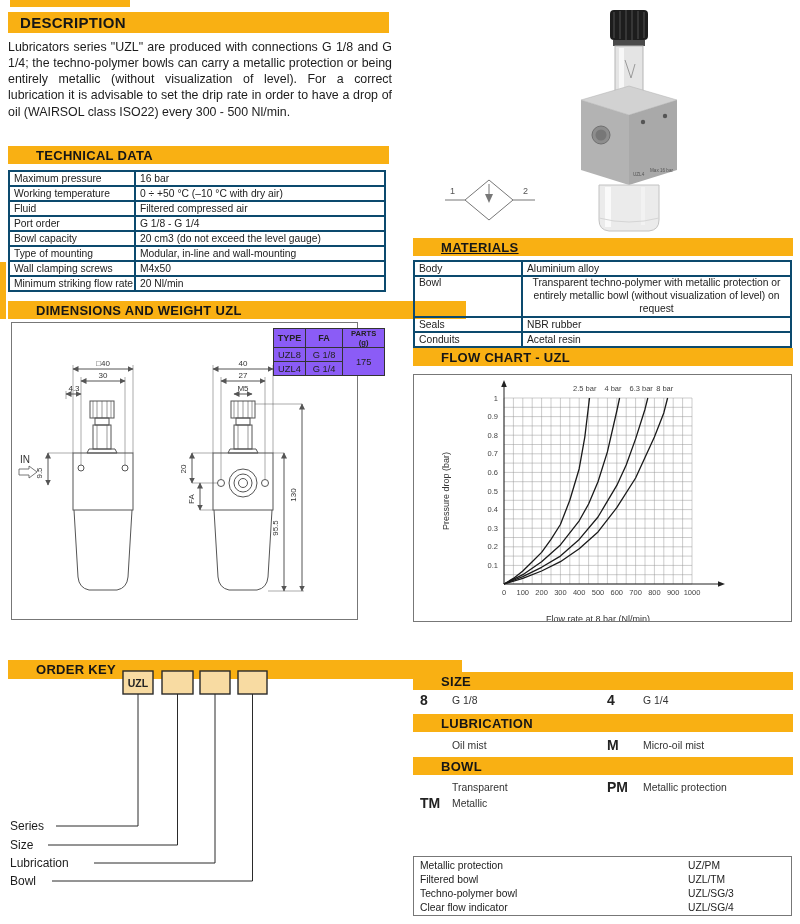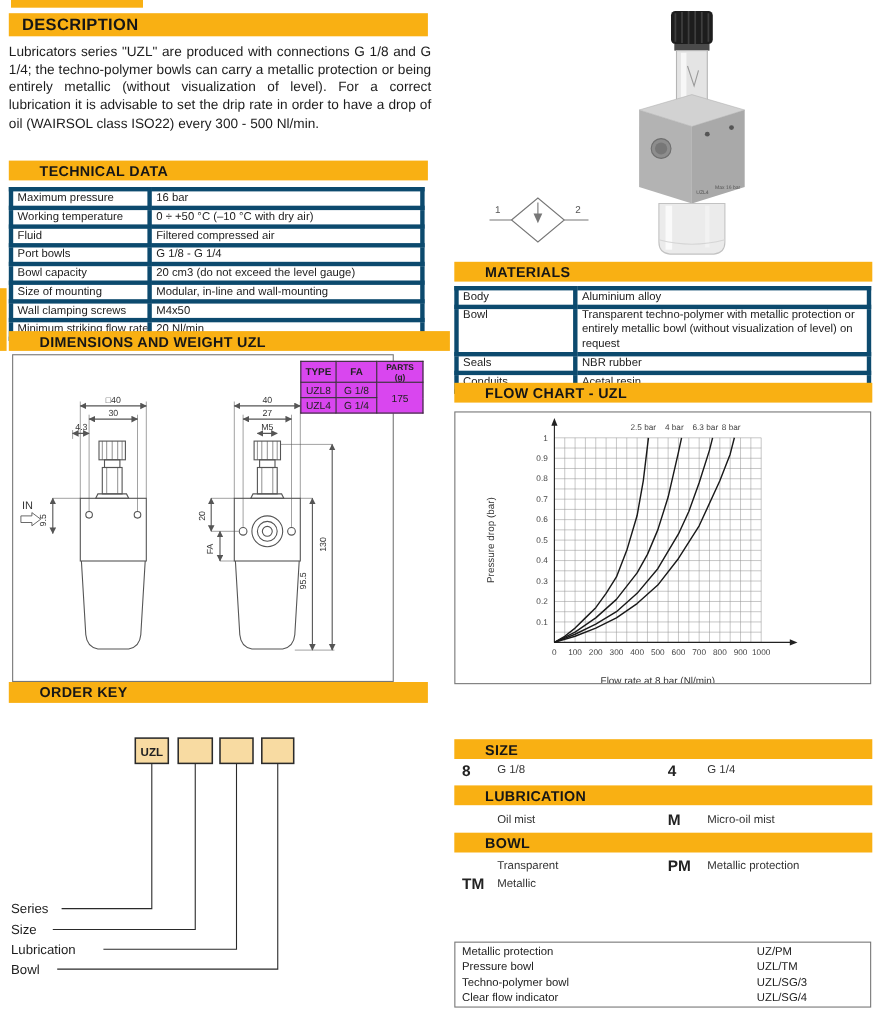--- a/index.html
+++ b/index.html
@@ -5,24 +5,24 @@
   html,body{margin:0;padding:0;background:#fff;}
   .page{position:relative;width:800px;height:924px;background:#fff;overflow:hidden;
         font-family:"Liberation Sans",sans-serif;color:#222;}
   .bar{position:absolute;background:var(--accent,#F9B013);color:#161616;font-weight:bold;
        display:flex;align-items:center;padding-left:12px;box-sizing:border-box;letter-spacing:.3px;}
   .bar.big{font-size:15px;text-align:right;}
   .bar.std{font-size:13px;padding-left:28px;}
   .abs{position:absolute;box-sizing:border-box;}
   .para{font-size:12.4px;line-height:1.3;text-align:justify;color:#1c1c1c;}
   table.dt{border-collapse:collapse;width:100%;table-layout:fixed;}
-  table.dt td{border:4px solid #0c4a6e;font-size:10.3px;color:#222;padding:0 4px;height:13px;
+  table.dt td{border:2px solid #0c4a6e;font-size:10.3px;color:#222;padding:0 4px;height:13px;
               overflow:hidden;white-space:nowrap;}
-  table.dt td.wrap{white-space:normal;line-height:1.25;}
-  table.tt{border-collapse:collapse;background:#d946ef;}
+  table.dt td.wrap{white-space:normal;line-height:1.25;text-align:center;}
+  table.tt{border-collapse:collapse;background:#8b5cf6;}
   table.tt td,table.tt th{border:1px solid #333;font-size:9.3px;padding:0 2px;text-align:center;height:13px;color:#222;}
   table.tt th{font-weight:bold;font-size:9px;}
   .framebox{border:1px solid #777;background:#fff;}
   .coderow{position:absolute;height:17px;}
   .code{position:absolute;font-size:14px;font-weight:bold;color:#222;top:0;}
   .codelbl{position:absolute;font-size:10.4px;color:#333;top:3px;}
   .sp-row{display:flex;font-size:10.3px;color:#222;line-height:14px;}
   .sp-name{width:268px;padding-left:6px;}
   .edge-tab{position:absolute;left:0;width:6px;background:var(--accent,#F9B013);}
   .top-frag{position:absolute;left:10px;top:0;width:120px;height:7px;background:var(--accent,#F9B013);}
@@ -57,44 +57,44 @@
           </tr>
       <tr>
             <td>Working temperature</td>
             <td>0 ÷ +50 °C (–10 °C with dry air)</td>
           </tr>
       <tr>
             <td>Fluid</td>
             <td>Filtered compressed air</td>
           </tr>
       <tr>
-            <td>Port bowls</td>
+            <td>Port order</td>
             <td>G 1/8 - G 1/4</td>
           </tr>
       <tr>
             <td>Bowl capacity</td>
             <td>20 cm3 (do not exceed the level gauge)</td>
           </tr>
       <tr>
-            <td>Size of mounting</td>
+            <td>Type of mounting</td>
             <td>Modular, in-line and wall-mounting</td>
           </tr>
       <tr>
             <td>Wall clamping screws</td>
             <td>M4x50</td>
           </tr>
       <tr>
             <td>Minimum striking flow rate</td>
             <td>20 Nl/min</td>
           </tr>
     </tbody>
       </table>
   </div>
 
-  <div class="bar std" style="left:8px;top:301px;width:401px;height:18px;">DIMENSIONS AND WEIGHT UZL</div>
+  <div class="bar std" style="left:8px;top:301px;width:458px;height:18px;">DIMENSIONS AND WEIGHT UZL</div>
   <div class="abs framebox" style="left:11px;top:322px;width:347px;height:298px;">
     <svg width="375" height="298" viewBox="0 0 375 298">
       <defs>
         <marker id="ar" markerWidth="7" markerHeight="7" refX="5.5" refY="3" orient="auto-start-reverse">
           <path d="M0,0 L6,3 L0,6 z" fill="#555"></path>
         </marker>
       </defs>
       <g stroke="#555" stroke-width="1" fill="none">
 
         <rect x="78" y="78" width="24" height="17"></rect>
@@ -213,21 +213,21 @@
       <line x1="2" y1="30" x2="22" y2="30"></line>
       <polygon points="22,30 46,10 70,30 46,50"></polygon>
       <line x1="70" y1="30" x2="92" y2="30"></line>
       <line x1="46" y1="14" x2="46" y2="25"></line>
     </g>
     <polygon points="42,24 50,24 46,33" fill="#777"></polygon>
     <text x="7" y="24" font-size="9" fill="#555">1</text>
     <text x="80" y="24" font-size="9" fill="#555">2</text>
   </svg>
 
-  <div class="bar std" style="left:413px;top:238px;width:380px;height:18px;">MATERIALS</div>
+  <div class="bar std" style="left:413px;top:238px;width:380px;height:18px;text-decoration:underline;">MATERIALS</div>
   <div class="abs" style="left:413px;top:260px;width:379px;">
     <table class="dt">
       <colgroup>
           <col style="width:108px">
           <col>
         </colgroup>
       <tbody>
           <tr>
             <td>Body</td>
             <td>Aluminium alloy</td>
@@ -324,21 +324,21 @@
         <text x="199.0" y="16" text-anchor="middle" class="tick">4 bar</text>
         <polyline fill="none" stroke="#1a1a1a" stroke-width="1.3" stroke-linejoin="round" points="90.0,209.0 108.8,201.6 127.6,192.3 146.4,181.1 165.2,164.4 184.0,142.0 202.8,110.4 212.2,90.0 221.6,63.9 231.0,34.2 233.8,23.0"></polyline>
         <text x="227.2" y="16" text-anchor="middle" class="tick">6.3 bar</text>
         <polyline fill="none" stroke="#1a1a1a" stroke-width="1.3" stroke-linejoin="round" points="90.0,209.0 108.8,203.4 127.6,196.0 146.4,186.7 165.2,173.7 184.0,156.9 202.8,132.7 221.6,103.0 240.4,62.1 249.8,37.9 253.6,23.0"></polyline>
         <text x="250.7" y="16" text-anchor="middle" class="tick">8 bar</text>
         <text x="184" y="247" text-anchor="middle" class="axis">Flow rate at 8 bar (Nl/min)</text>
         <text transform="rotate(-90 35 116)" x="35" y="116" text-anchor="middle" class="axis">Pressure drop (bar)</text>
       </svg>
   </div>
 
-  <div class="bar std" style="left:8px;top:620px;width:381px;height:19px;text-align:right;">ORDER KEY</div>
+  <div class="bar std" style="left:8px;top:660px;width:454px;height:19px;text-align:right;">ORDER KEY</div>
   <svg class="abs" style="left:8px;top:668px;" width="382" height="225" viewBox="0 0 382 225">
     <g stroke="#2a2a2a" stroke-width="1.4" fill="#F8DBA2">
       <rect x="115" y="3" width="30" height="23"></rect>
       <rect x="154" y="3" width="31" height="23"></rect>
       <rect x="192" y="3" width="30" height="23"></rect>
       <rect x="230" y="3" width="29" height="23"></rect>
     </g>
     <text x="130" y="19" text-anchor="middle" font-size="10.5" font-weight="bold" fill="#222">UZL</text>
     <g stroke="#2a2a2a" stroke-width="1" fill="none">
       <path d="M130 26 V158 H48"></path>
@@ -378,21 +378,21 @@
     <span class="code" style="left:7px;">TM</span>
     <span class="codelbl" style="left:39px;">Metallic</span>
   </div>
 
   <div class="abs framebox" style="left:413px;top:856px;width:379px;height:60px;padding-top:2px;">
     <div class="sp-row">
       <span class="sp-name">Metallic protection</span>
       <span>UZ/PM</span>
     </div>
     <div class="sp-row">
-      <span class="sp-name">Pressure bowl</span>
+      <span class="sp-name">Filtered bowl</span>
       <span>UZL/TM</span>
     </div>
     <div class="sp-row">
       <span class="sp-name">Techno-polymer bowl</span>
       <span>UZL/SG/3</span>
     </div>
     <div class="sp-row">
       <span class="sp-name">Clear flow indicator</span>
       <span>UZL/SG/4</span>
     </div>

